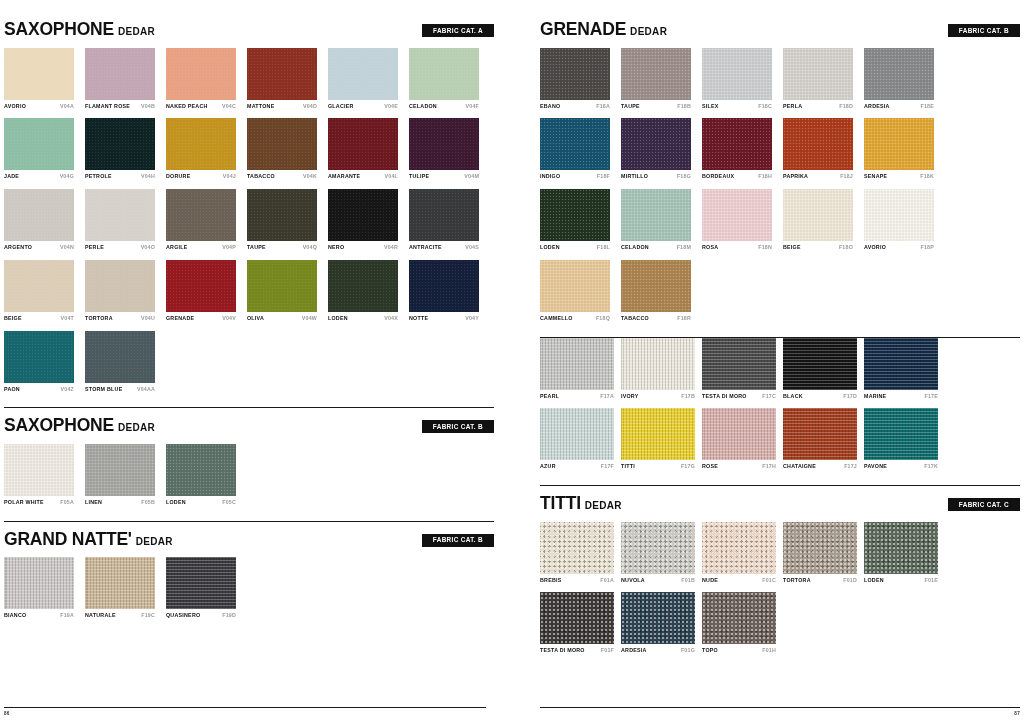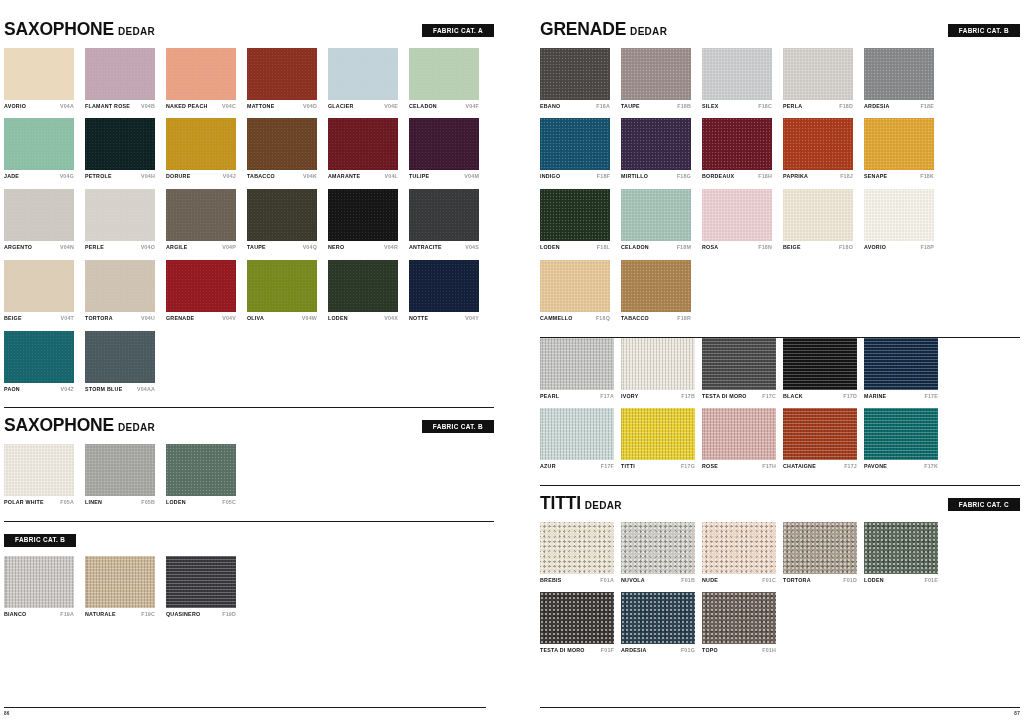--- a/index.html
+++ b/index.html
@@ -321,20 +321,21 @@
               <div class="lbl">
                 <span class="nm">LODEN</span>
                 <span class="cd">F05C</span>
               </div>
             </div>
           </div>
         </div>
         <div class="section">
           <div class="sec-rule"></div>
           <div class="sec-head">
+            <div class="sec-title"><span>GRAND NATTE'</span><span class="brand">DEDAR</span></div>
             <div class="cat-badge">FABRIC CAT. B</div>
           </div>
           <div class="grid">
             <div class="cell">
               <div class="sw tx-weave" style="background: rgb(204, 201, 198);"></div>
               <div class="lbl">
                 <span class="nm">BIANCO</span>
                 <span class="cd">F19A</span>
               </div>
             </div>

